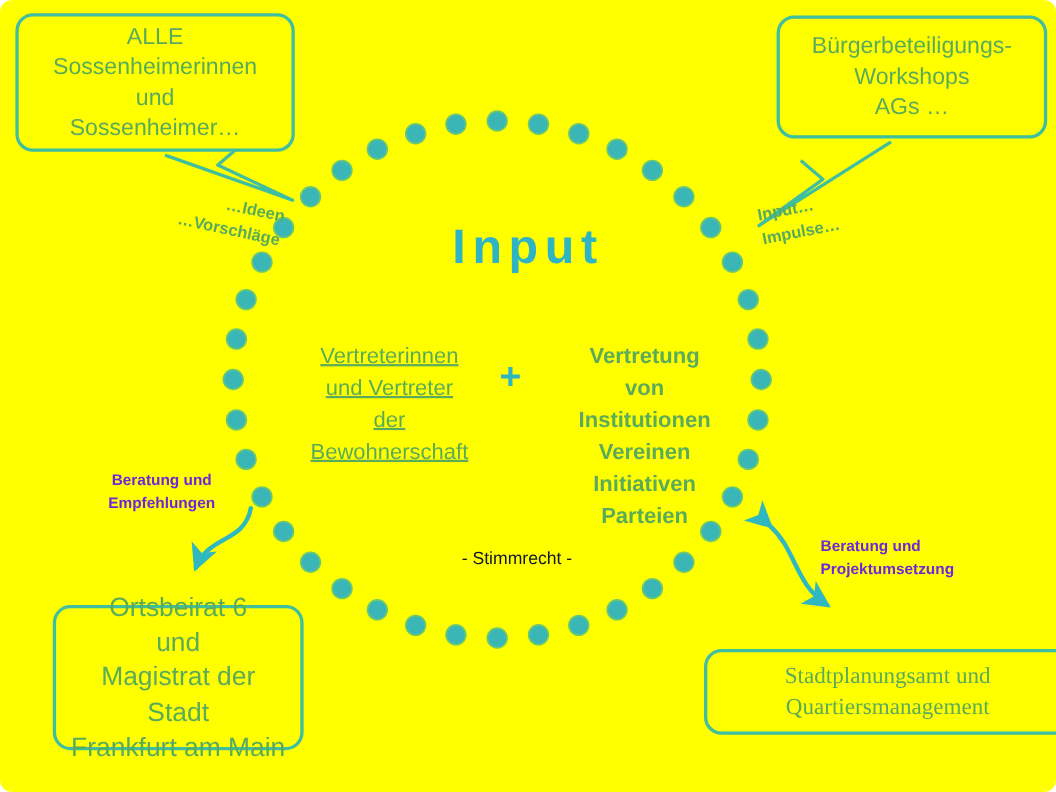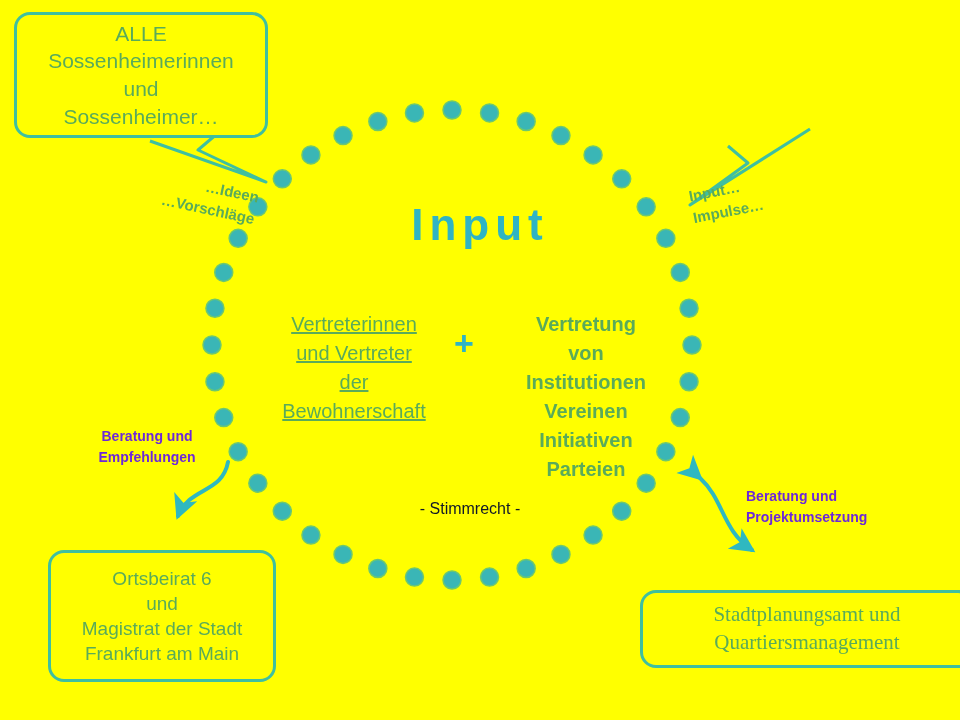--- a/index.html
+++ b/index.html
@@ -7,20 +7,21 @@
     padding: 0;
     background: #ffffff;
   }
   #stage {
     position: relative;
     width: 960px;
     height: 720px;
     background: #FFFF00;
     overflow: hidden;
     font-family: "Liberation Sans", sans-serif;
+    border-radius: 11px;
   }
   #svg-layer {
     position: absolute;
     left: 0;
     top: 0;
     width: 960px;
     height: 720px;
     pointer-events: none;
   }
   .callout {
@@ -41,21 +42,21 @@
   #callout-citizens {
     left: 14px;  top: 12px;  width: 254px; height: 126px;
     font-size: 21px;
   }
   #callout-workshops {
     left: 706px; top: 14px;  width: 246px; height: 112px;
     font-size: 21px;
   }
   #box-ortsbeirat {
     left: 48px;  top: 550px; width: 228px; height: 132px;
-    font-size: 19px;
+    font-size: 24px;
   }
   #box-stadtplanung {
     left: 640px; top: 590px; width: 334px; height: 78px;
     font-size: 21px;
     font-family: Liberation Serif, serif;
   }
 
   .center-title {
     position: absolute;
     left: 0; top: 200px; width: 960px;
@@ -191,20 +192,23 @@
     <path d="M 700 478 C 724 500, 722 530, 752 550" fill="none" stroke="#2fb8c0" stroke-width="4" stroke-linecap="round" marker-end="url(#arrowhead-teal)" marker-start="url(#arrowhead-teal-start)"></path>
   </svg>
 
   <div class="callout" id="callout-citizens">ALLE
 Sossenheimerinnen
 und
 Sossenheimer…</div>
   <div class="tail-label" id="label-ideen">…Ideen
 …Vorschläge</div>
 
+  <div class="callout" id="callout-workshops">Bürgerbeteiligungs-
+Workshops
+AGs …</div>
   <div class="tail-label" id="label-input">Input…
 Impulse…</div>
 
   <div class="center-title">Input</div>
 
   <div class="col" id="col-left">Vertreterinnen
 und Vertreter
 der
 Bewohnerschaft</div>
 

